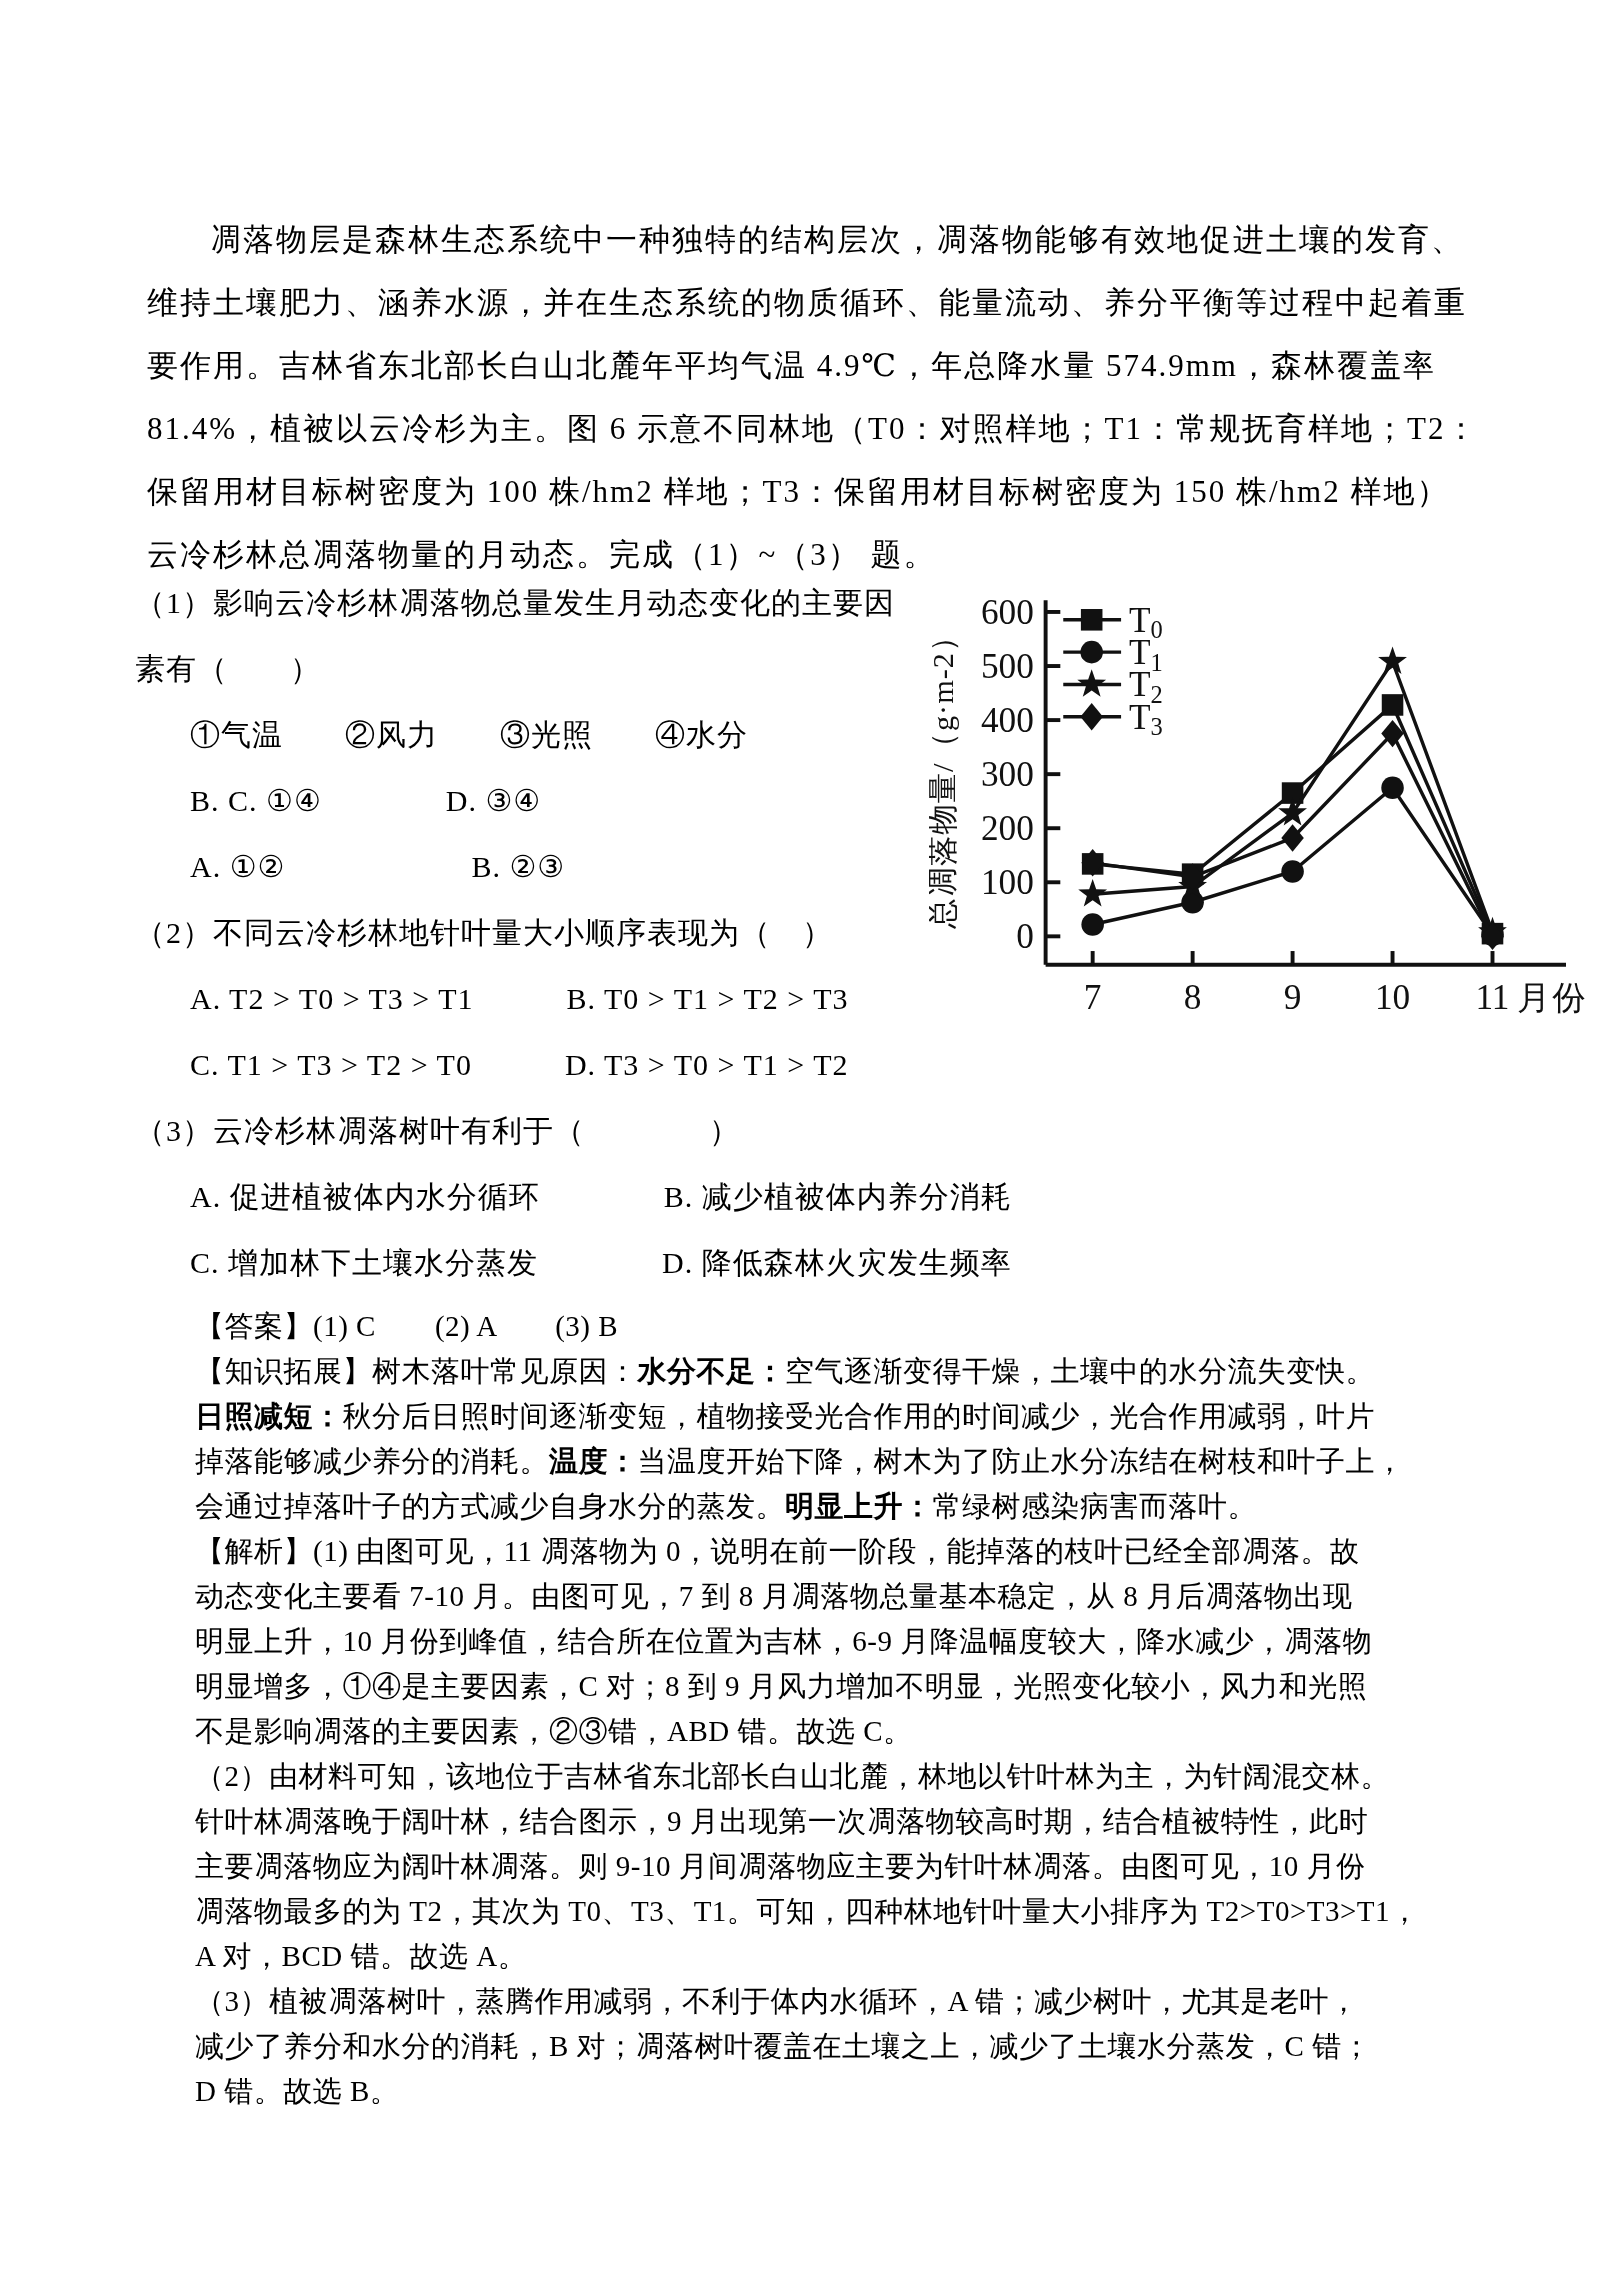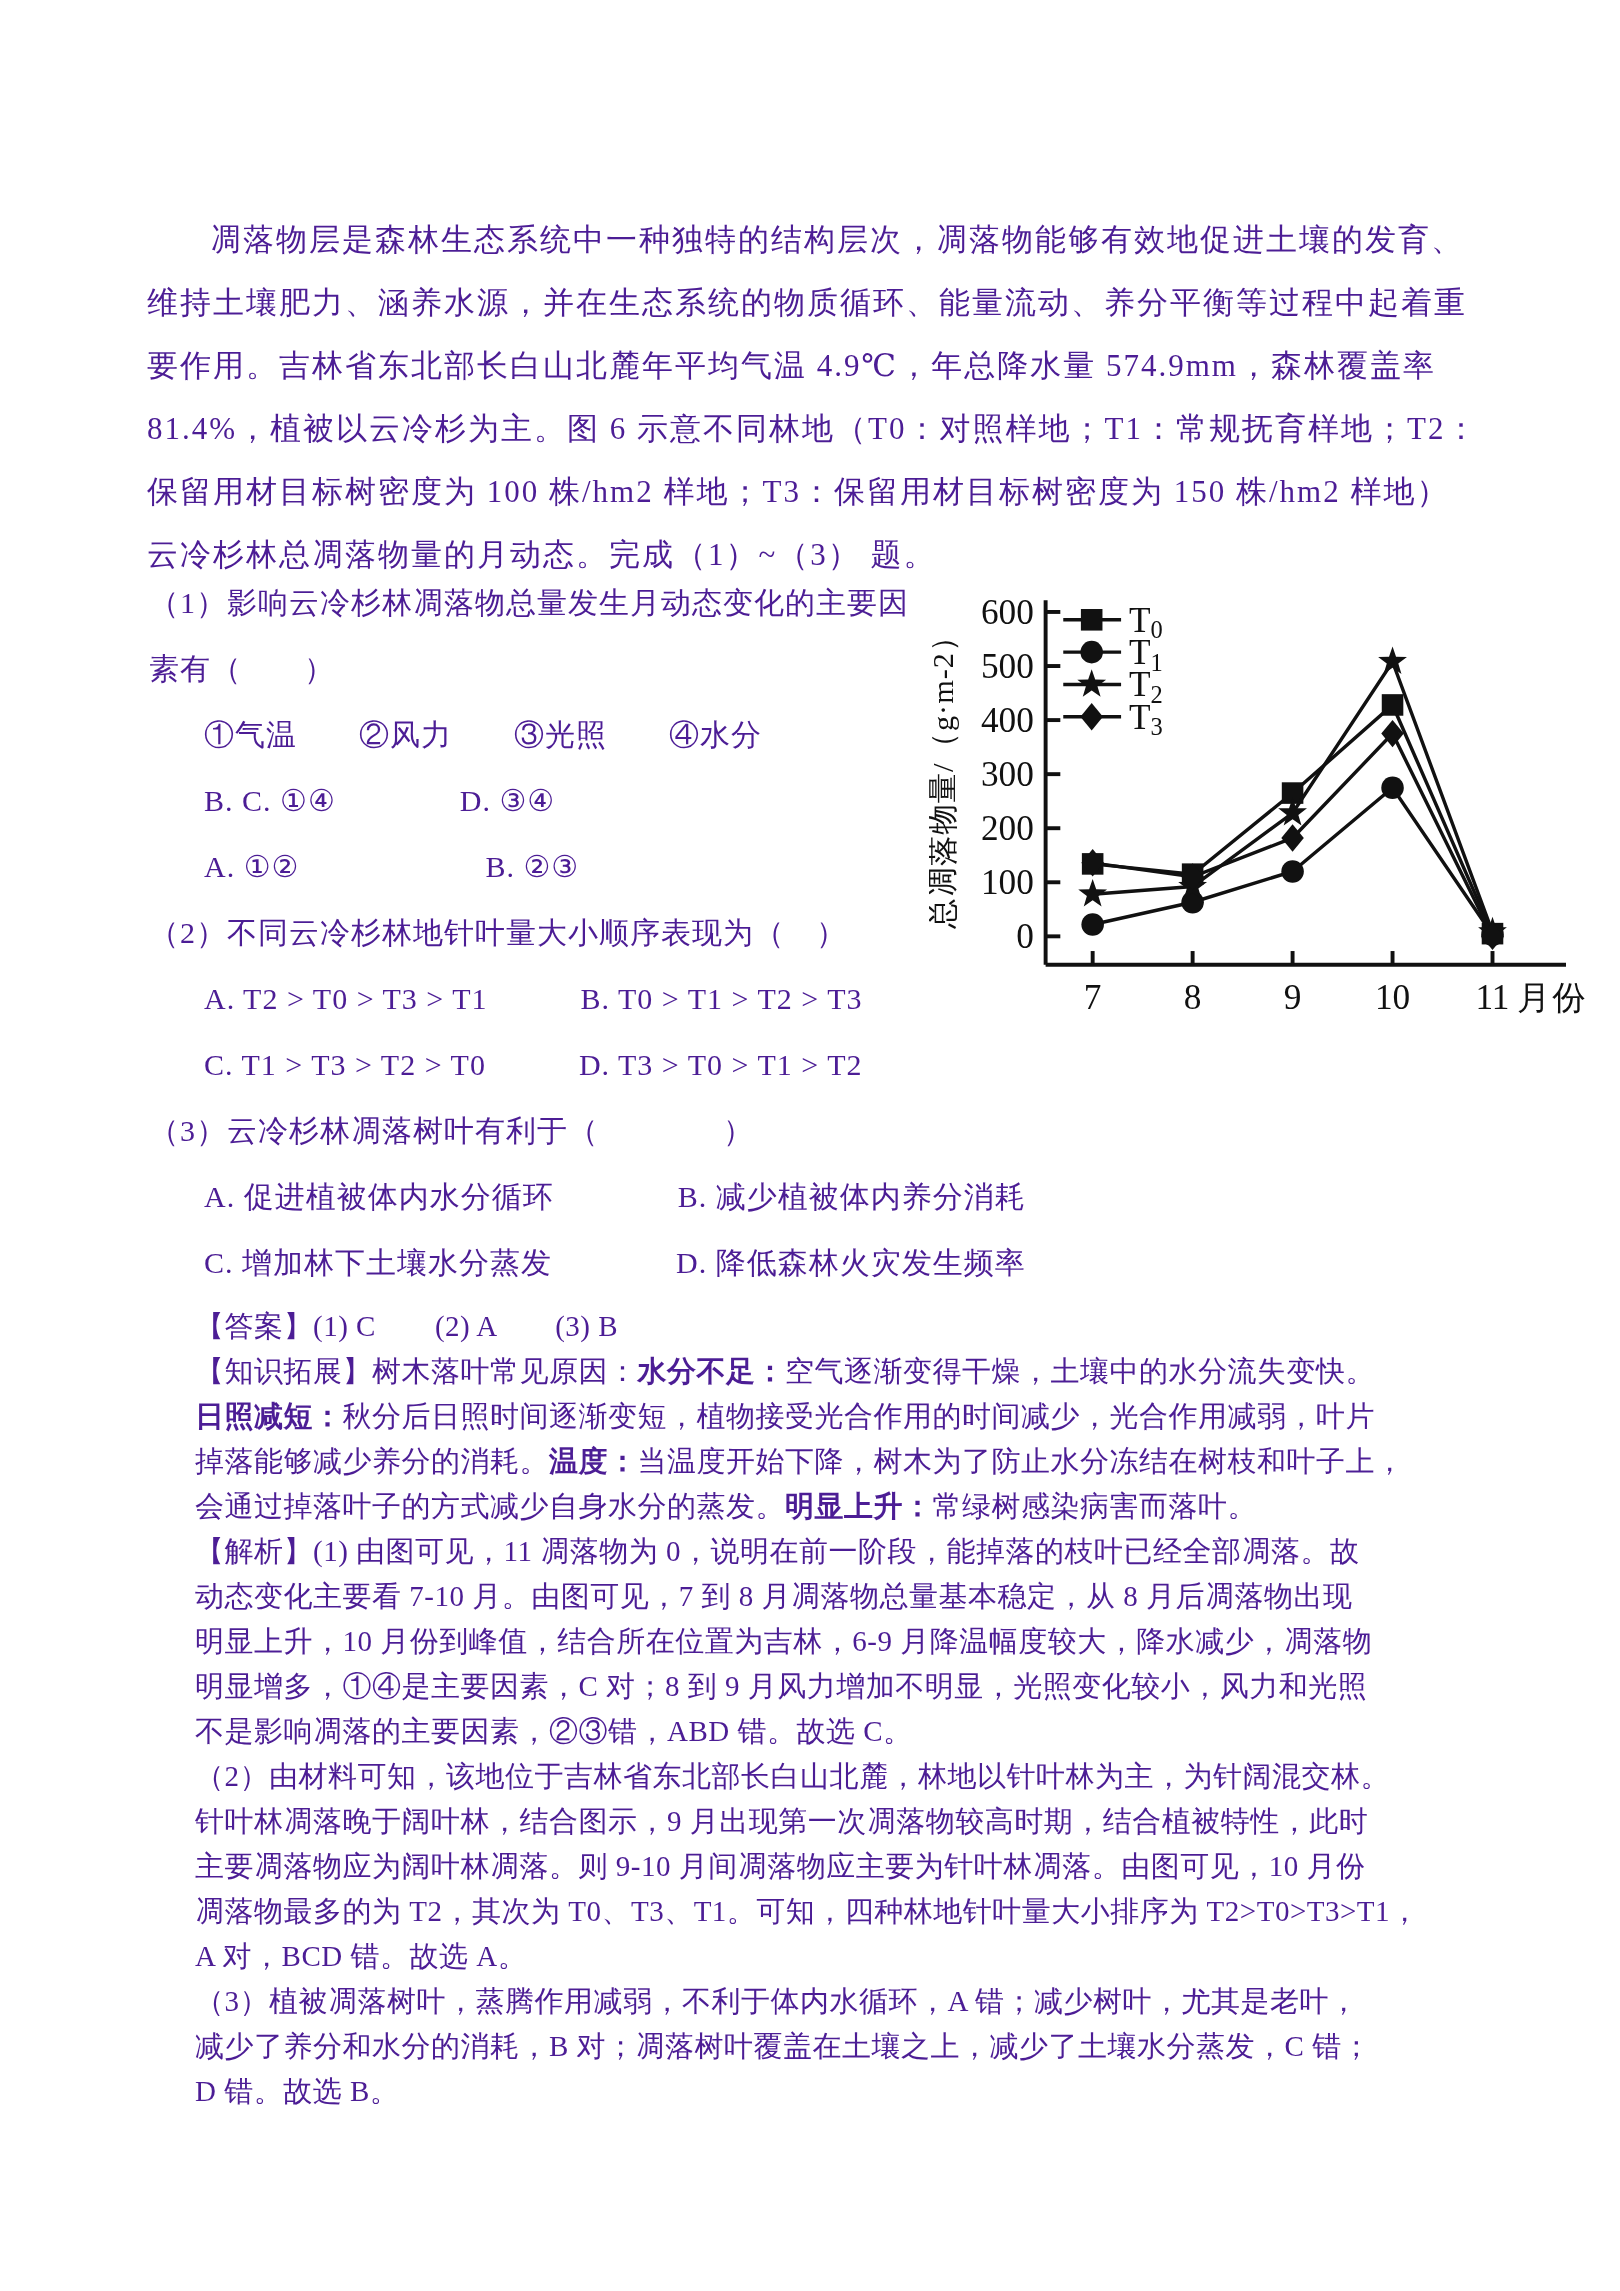--- a/index.html
+++ b/index.html
@@ -1,25 +1,25 @@
 <!DOCTYPE html>
 <html><head>
 <meta charset="utf-8">
 <style>
   html,body { margin:0; padding:0; background:#ffffff; }
   .page {
     position:relative; width:1620px; height:2292px; background:#ffffff;
-    font-family:"Liberation Serif","DejaVu Serif",serif; color:#4c1d95;
+    font-family:"Liberation Serif","DejaVu Serif",serif; color:#000000;
     overflow:hidden;
   }
   .block { position:absolute; white-space:nowrap; }
   #intro { left:147px; top:208px; font-size:31px; letter-spacing:2px; }
   .iline { height:63px; line-height:63px; }
   .iline.indent { padding-left:63px; }
-  #questions { left:149px; top:570px; font-size:30px; letter-spacing:1px; }
+  #questions { left:135px; top:570px; font-size:30px; letter-spacing:1px; }
   .qline { height:66px; line-height:66px; }
   .qline.ind { padding-left:55px; }
   #answers { left:147px; top:1304px; font-size:29px; letter-spacing:0.5px;margin-left:48px; }
   .aline { height:45px; line-height:45px; }
   .aline .bold { font-weight:700; }
   #chart { position:absolute; left:929px; top:561px; width:686px; height:490px; background:transparent; }
   svg text { font-family:"Liberation Serif","DejaVu Serif",serif; fill:#111; }
 </style>
 </head>
 <body>

